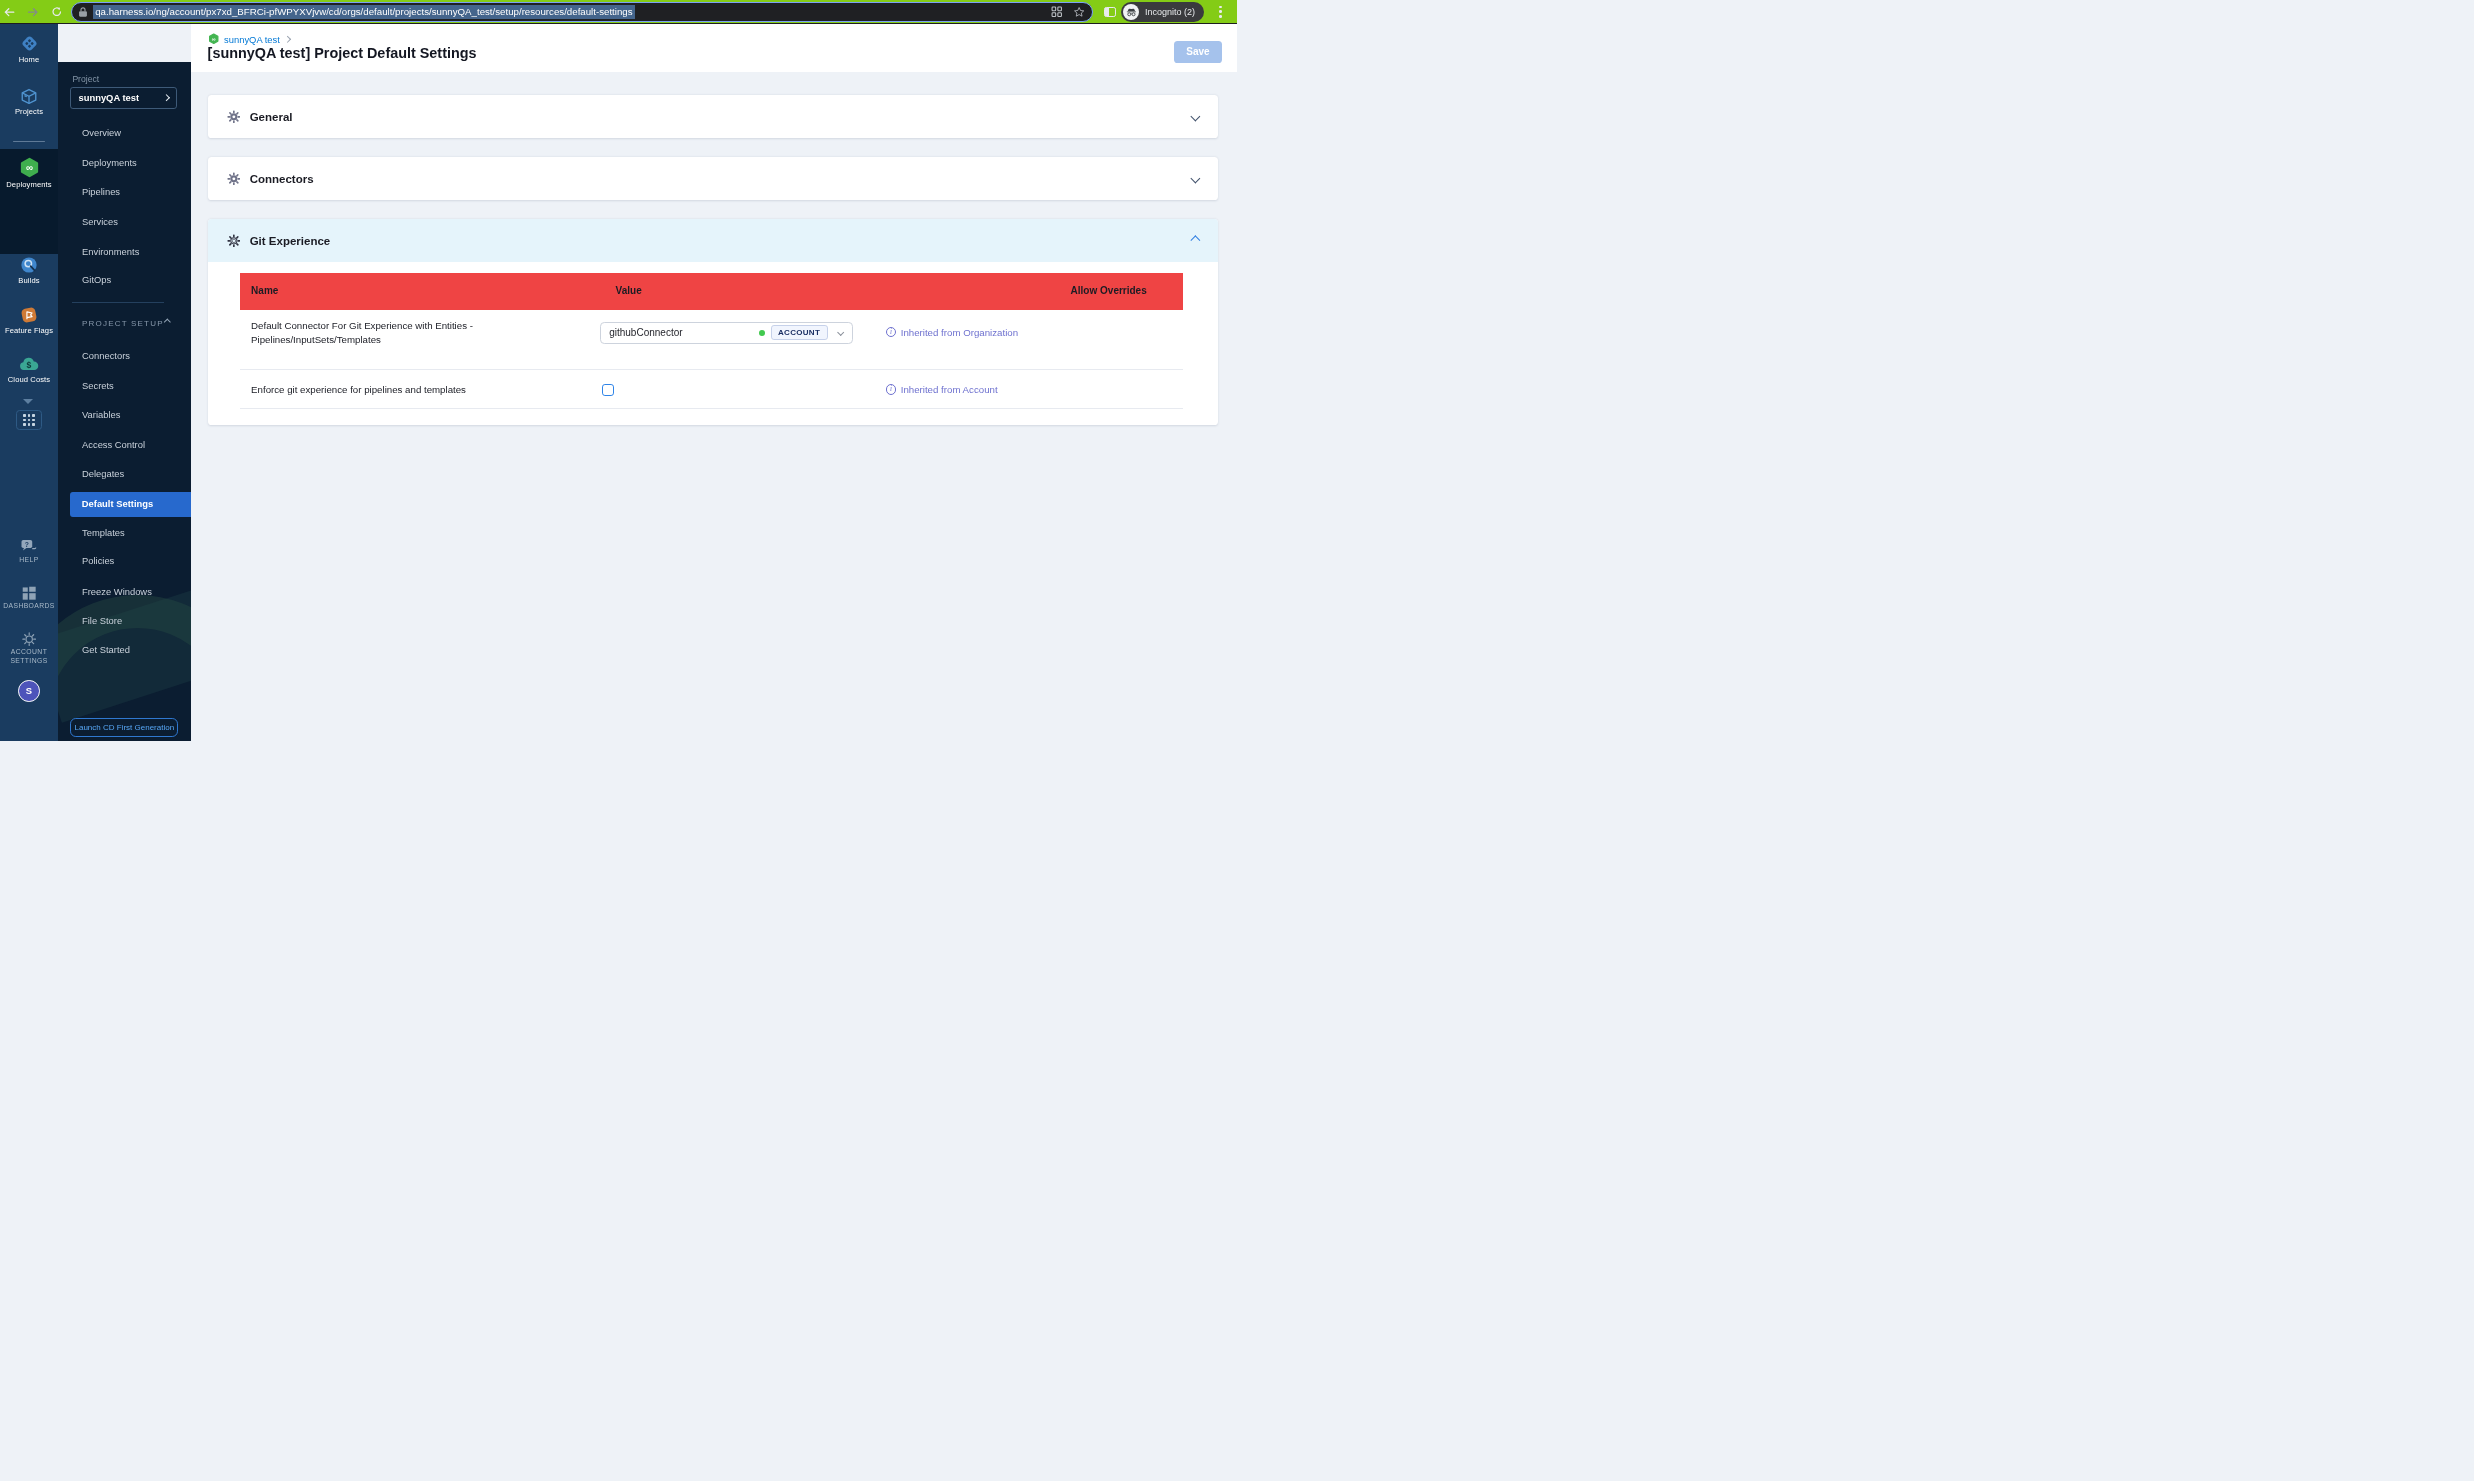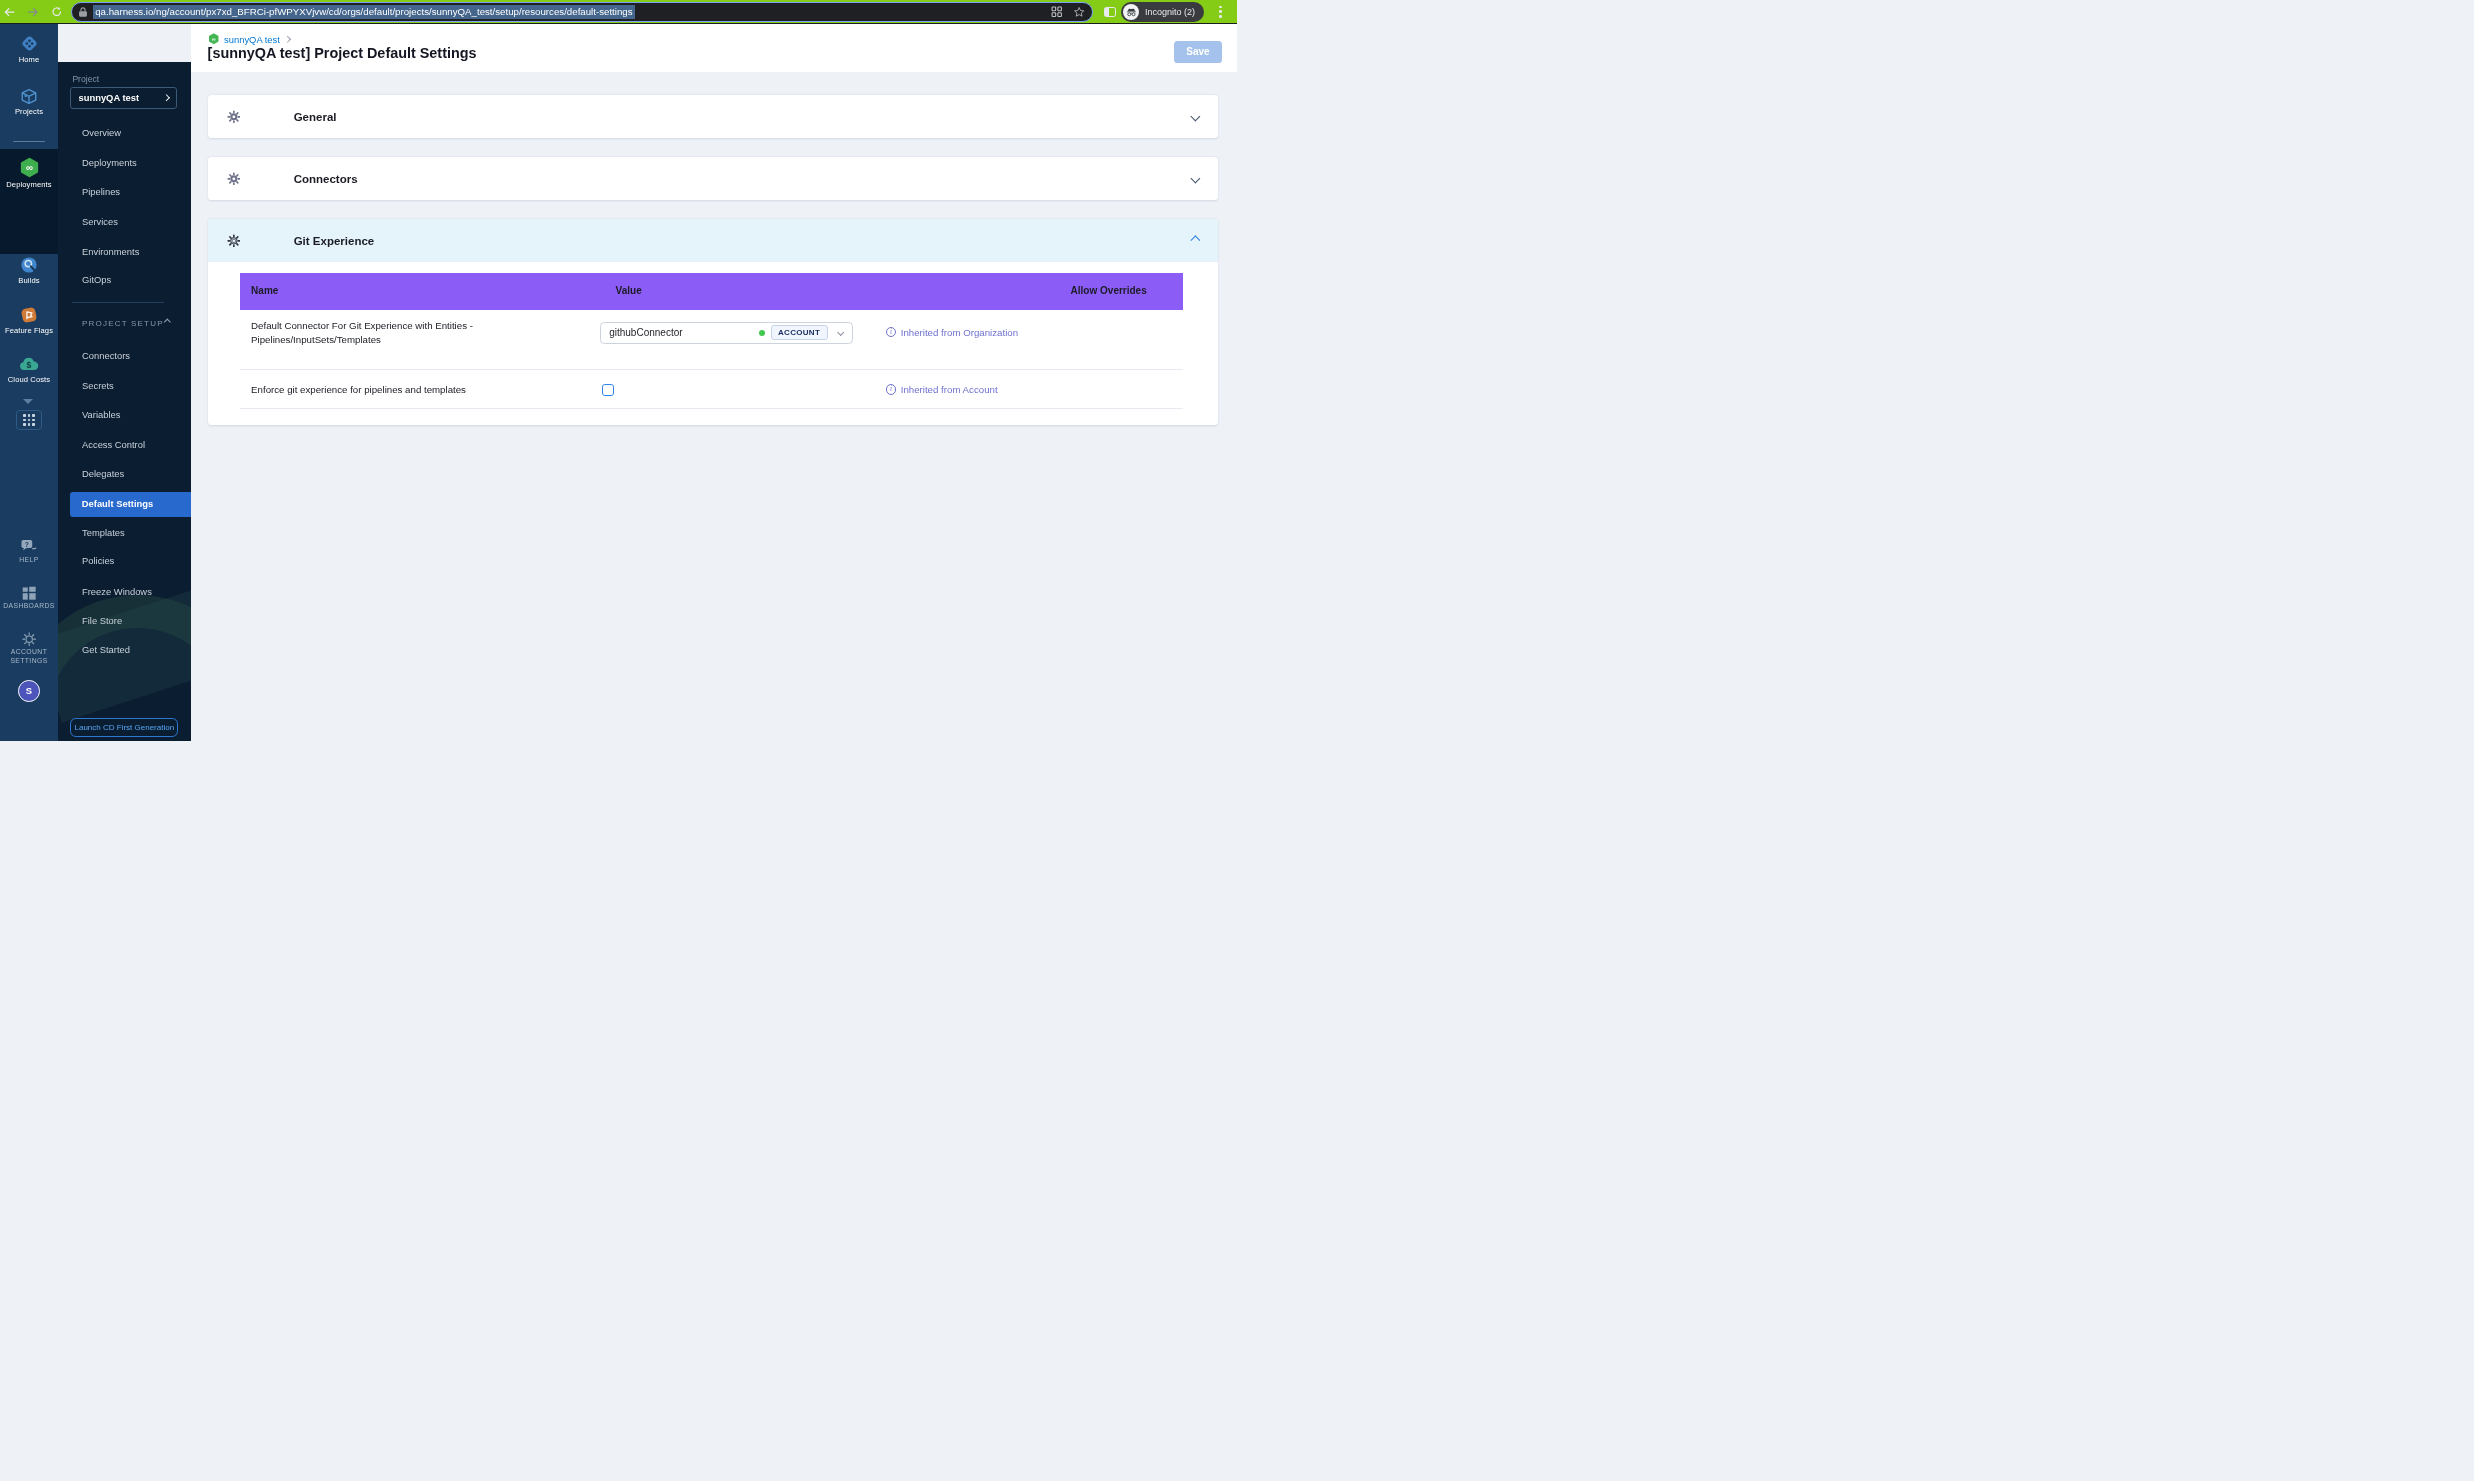--- a/index.html
+++ b/index.html
@@ -58,28 +58,28 @@
   
   .main { position:absolute; left:191px; top:24px; width:1046px; height:717px; background:#eef2f7; }
   .page-header { position:absolute; left:0; top:0; width:1046px; height:48px; background:#fff; }
   .crumb { position:absolute; left:16.6px; top:9.4px; display:flex; align-items:center; gap:5px; }
   .crumb a { color:#0278d5; font-size:9.4px; text-decoration:none; cursor:pointer; }
   .crumb .chev { color:#9aa3b0; padding:1.8px; }
   .page-title { position:absolute; left:16.6px; top:21px; font-size:14.4px; font-weight:700; color:#141722; }
   .save-btn { position:absolute; left:983px; top:16.6px; width:48px; height:22.3px; background:#a5c2ec; border:none; border-radius:3.6px; color:#fff; font-size:10px; font-weight:700; cursor:pointer; }
 
   .card { position:absolute; left:16.6px; width:1010px; background:#fff; border-radius:3.6px; box-shadow:0 0.7px 2.2px rgba(40,60,90,.14); }
-  .card-row { display:flex; align-items:center; height:43px; padding:8px 19px; cursor:pointer;gap:44px; }
+  .card-row { display:flex; align-items:center; height:43px; padding:8px 19px; cursor:pointer; }
   .card-title { font-size:11.5px; font-weight:700; color:#1b1c24; margin-left:9.4px; }
   .card-chev { margin-left:auto; color:#41516b; padding:2.9px; }
   .card-chev.expanded { color:#2f7de1; border-width:0 1.8px 1.8px 0; }
   .git-head { background:#e5f4fb; border-radius:3.6px 3.6px 0 0; }
 
   .table-wrap { position:absolute; left:32px; top:54px; width:943px; }
-  .t-head { position:relative; height:37px; background:#8b5cf6; }
+  .t-head { position:relative; height:37px; background:#ef4444; }
   .t-head span { position:absolute; top:12.3px; font-size:10px; font-weight:700; color:#1b1c24; }
   .t-row { position:relative; border-bottom:0.7px solid #e7eaf0; }
   .cell-name { position:absolute; left:11.5px; width:274px; font-size:9.7px; color:#20222a; line-height:13.7px; }
   .value-select { position:absolute; left:360px; width:253px; height:22.3px; background:#fff; border:0.7px solid #cdd3dd; border-radius:4.3px; display:flex; align-items:center; padding:0 8.6px; cursor:pointer; }
   .value-select .val { font-size:10px; color:#26272e; }
   .gdot { width:5.8px; height:5.8px; border-radius:50%; background:#42c94f; margin-left:auto; }
   .scope-badge { margin-left:5.8px; height:14.4px; padding:0 6.5px; background:#f1f5fe; border:0.7px solid #c6d1ea; border-radius:2.9px; color:#1b2f63; font-size:8px; font-weight:700; letter-spacing:0.3px; line-height:13px; }
   .dd-chev { margin-left:10px; color:#8b919c; padding:2.2px; border-width:0 1.3px 1.3px 0; }
   .inherit { position:absolute; left:646px; display:flex; align-items:center; gap:4.3px; color:#6e71cf; font-size:9.7px; cursor:pointer; }
   .info-i { width:10.8px; height:10.8px; border:1.1px solid #6e71cf; border-radius:50%; font-size:7.2px; font-family:"Liberation Serif", serif; font-style:italic; display:flex; align-items:center; justify-content:center; }

